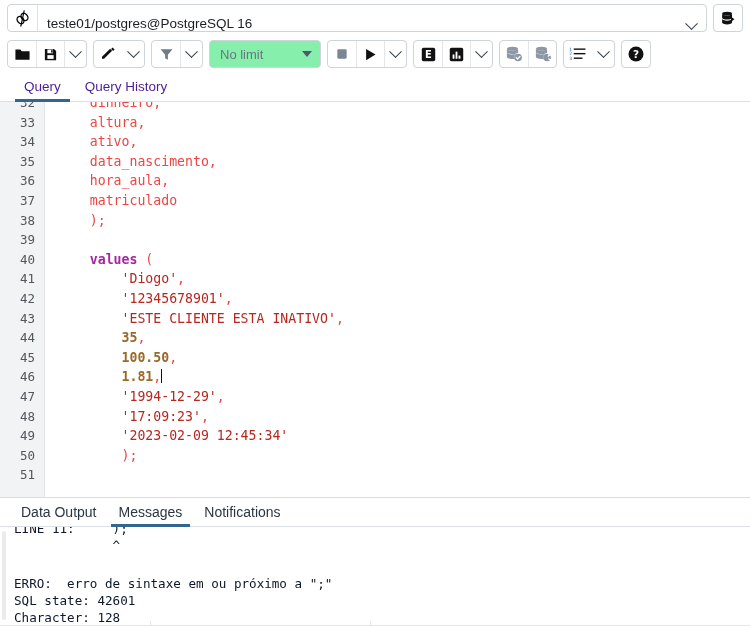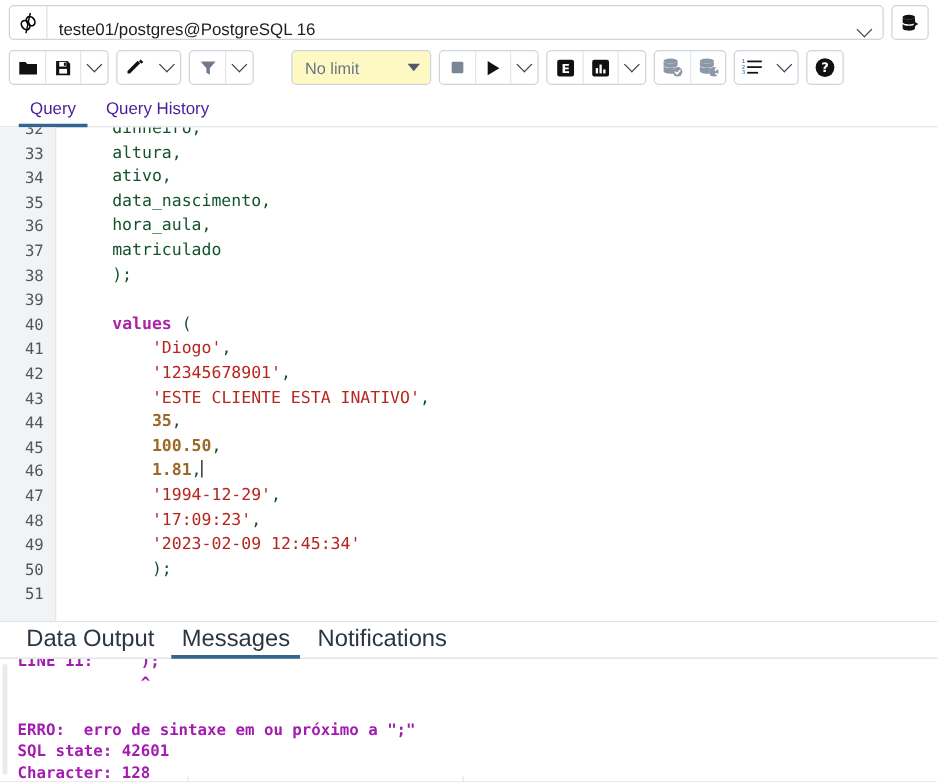--- a/index.html
+++ b/index.html
@@ -66,21 +66,21 @@
     display: flex; align-items: center; justify-content: center;
     background: transparent; border: none;
     padding: 0 4px;
   }
   .tbtn.sep { border-left: 1px solid #e2e6ea; }
   .tbtn.caret { min-width: 22px; }
   .limit-box {
     display: flex; align-items: center; justify-content: space-between;
     height: 28px; width: 112px;
     border: 1px solid #cfd4da; border-radius: 4px;
-    background: #fef9c3; padding: 0 8px 0 10px; margin-left: 24px;
+    background: #86efac; padding: 0 8px 0 10px;
   }
   .limit-label { font-size: 13px; color: #6a7684; }
   .tri-down {
     width: 0; height: 0;
     border-left: 5px solid transparent; border-right: 5px solid transparent;
     border-top: 6px solid #4d5a6b;
   }
   .chev {
     width: 9px; height: 9px;
     border-right: 1.8px solid #36404d; border-bottom: 1.8px solid #36404d;
@@ -131,55 +131,55 @@
   }
   .cline {
     height: 19.6px; line-height: 19.6px;
     font-family: "DejaVu Sans Mono", monospace;
     font-size: 13.2px; color: #303336;
     white-space: pre;
   }
   .kw  { color: #a626a4; font-weight: bold; text-align: center; }
   .str { color: #b5271f; }
   .num { color: #9a6a28; font-weight: bold; }
-  .plain { color: #14532d; }
+  .plain { color: #ef4444; }
   .caret-bar {
     display: inline-block; width: 1px; height: 14px;
     background: #111; vertical-align: -2px;
     margin-left: 0px;
   }
 
   
   .bottom { flex: 0 0 128px; display: flex; flex-direction: column; background: #fff; position: relative; }
   .btabs {
     height: 29px; flex: 0 0 29px;
     display: flex; align-items: stretch; padding-left: 10px;
     border-bottom: 1px solid #dcdfe3;
     background: #fff; position: relative; z-index: 3;
   }
   .btab {
     display: flex; align-items: center; padding: 0 11px;
-    font-size: 19px; color: #2b3642; position: relative;
+    font-size: 14px; color: #2b3642; position: relative;
   }
   .btab.active::after {
     content: ""; position: absolute; left: 3px; right: 3px; bottom: -1px;
     height: 3px; background: #326690;
   }
   .msgs {
     flex: 1 1 auto; position: relative; overflow: hidden;
     background: #fff; padding-left: 14px;
   }
   .msg-scrollbar {
     position: absolute; left: 2px; top: 4px; width: 4px; bottom: 6px;
     background: #e9ebee; border-radius: 3px;
   }
   .msg-line {
     font-family: "DejaVu Sans Mono", monospace;
-    font-size: 12.6px; color: #a21caf;
-    white-space: pre; line-height: 17px; font-weight: bold;
+    font-size: 12.6px; color: #0f172a;
+    white-space: pre; line-height: 17px;
   }
   .msg-clip { position: relative; top: -7px; color:#22262a; }
   .msg-gap { height: 14px; }
   .footer-rule {
     position: absolute; left: 0; right: 0; bottom: 0; height: 1px;
     background: #e2e5e8;
   }
   .footer-tick { position: absolute; bottom: 0; width: 1px; height: 5px; background: #e2e5e8; }
 </style>
 </head>

